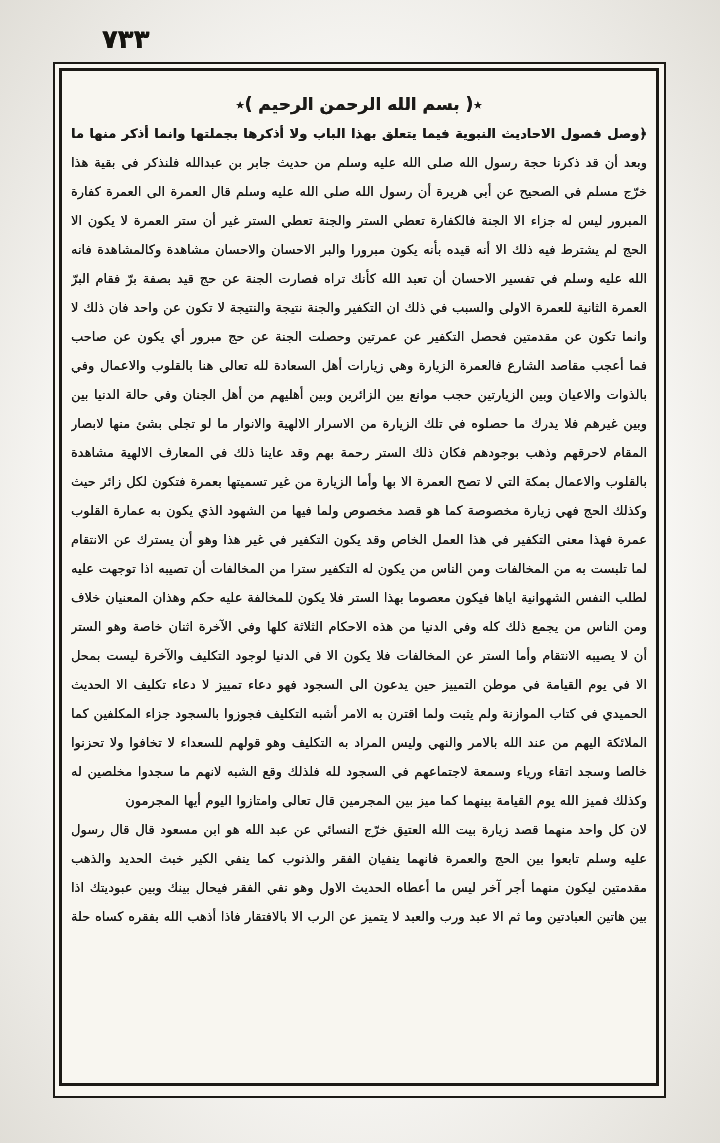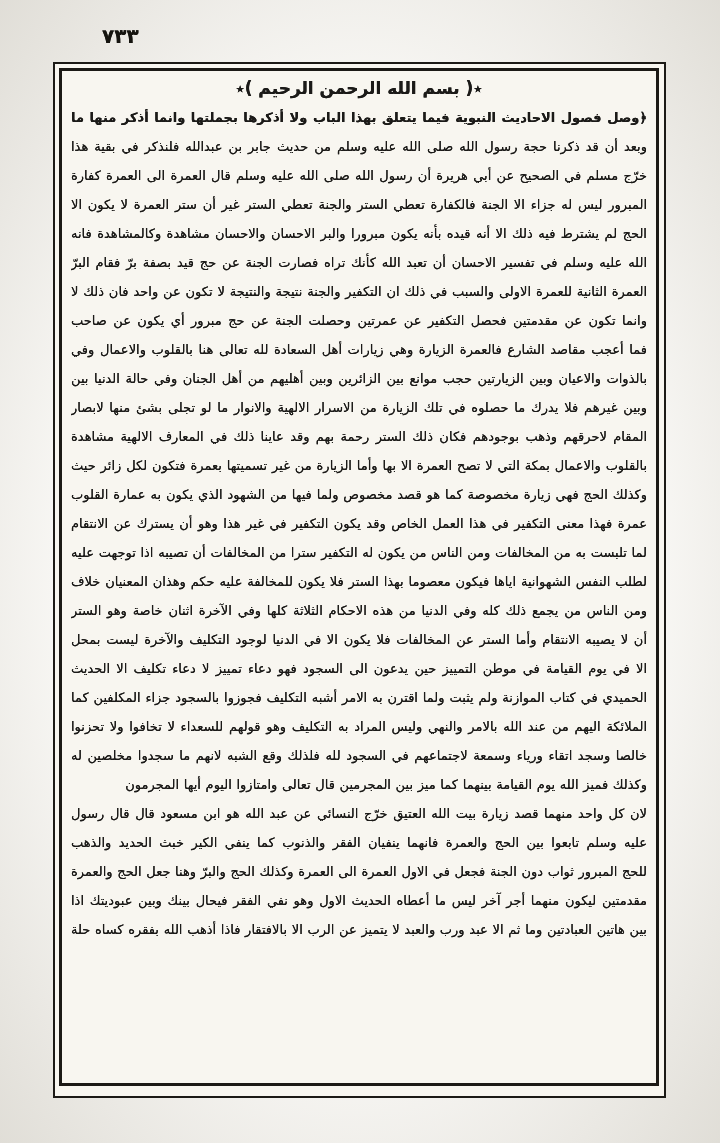--- a/index.html
+++ b/index.html
@@ -9,35 +9,35 @@
     font-family:"DejaVu Sans",sans-serif;
     color:#1b1a18;
   }
   .scan-vignette{
     position:absolute;inset:0;pointer-events:none;
     background:
       radial-gradient(ellipse at 50% 50%, rgba(255,255,255,0.55) 55%, rgba(120,115,105,0.16) 100%);
   }
   .page-number{
     position:absolute;top:24px;left:102px;
-    font-size:20px;font-weight:bold;letter-spacing:2px;
+    font-size:26px;font-weight:bold;letter-spacing:2px;
     color:#15140f;
     text-shadow:0 0 0.6px #15140f;
   }
   .frame-outer{
     position:absolute;left:53px;top:62px;width:613px;height:1036px;
     border:2px solid #1c1a16;
     box-sizing:border-box;
     background:#f8f6f0;
   }
   .frame-inner{
     position:absolute;left:4px;top:4px;right:5px;bottom:10px;
     border:3px solid #1c1a16;
     box-sizing:border-box;
-    padding:2px 9px 0 9px;
+    padding:18px 9px 0 9px;
     direction:rtl;
     text-align:right;
   }
   .basmala{
     text-align:center;
     font-size:17px;font-weight:bold;
     line-height:30px;height:30px;overflow:hidden;
     text-shadow:0 0 0.5px #1b1a18;
   }
   .text-line{
@@ -99,19 +99,18 @@
         <div class="text-line">الحميدي في كتاب الموازنة ولم يثبت ولما اقترن به الامر أشبه التكليف فجوزوا بالسجود جزاء المكلفين كما تجيء</div>
         <div class="text-line">الملائكة اليهم من عند الله بالامر والنهي وليس المراد به التكليف وهو قولهم للسعداء لا تخافوا ولا تحزنوا وهذا نهي</div>
         <div class="text-line">خالصا وسجد اتقاء ورياء وسمعة لاجتماعهم في السجود لله فلذلك وقع الشبه لانهم ما سجدوا مخلصين له الدين كما</div>
         <div class="text-line">وكذلك فميز الله يوم القيامة بينهما كما ميز بين المجرمين قال تعالى وامتازوا اليوم أيها المجرمون</div>
       </div>
 
 
     <div class="section-body">
         <div class="text-line">لان كل واحد منهما قصد زيارة بيت الله العتيق خرّج النسائي عن عبد الله هو ابن مسعود قال قال رسول الله صلى الله</div>
         <div class="text-line">عليه وسلم تابعوا بين الحج والعمرة فانهما ينفيان الفقر والذنوب كما ينفي الكير خبث الحديد والذهب والفضة وليس</div>
-        <div class="text-line">للحج المبرور ثواب دون الجنة فجعل في الاول العمرة الى العمرة وكذلك الحج والبرّ وهنا جعل الحج والعمرة</div>
         <div class="text-line">مقدمتين ليكون منهما أجر آخر ليس ما أعطاه الحديث الاول وهو نفي الفقر فيحال بينك وبين عبوديتك اذا جمعت</div>
         <div class="text-line">بين هاتين العبادتين وما ثم الا عبد ورب والعبد لا يتميز عن الرب الا بالافتقار فاذا أذهب الله بفقره كساه حلة الصفة</div>
       </div>
 
   </div>
 </div>
 
 </body></html>

